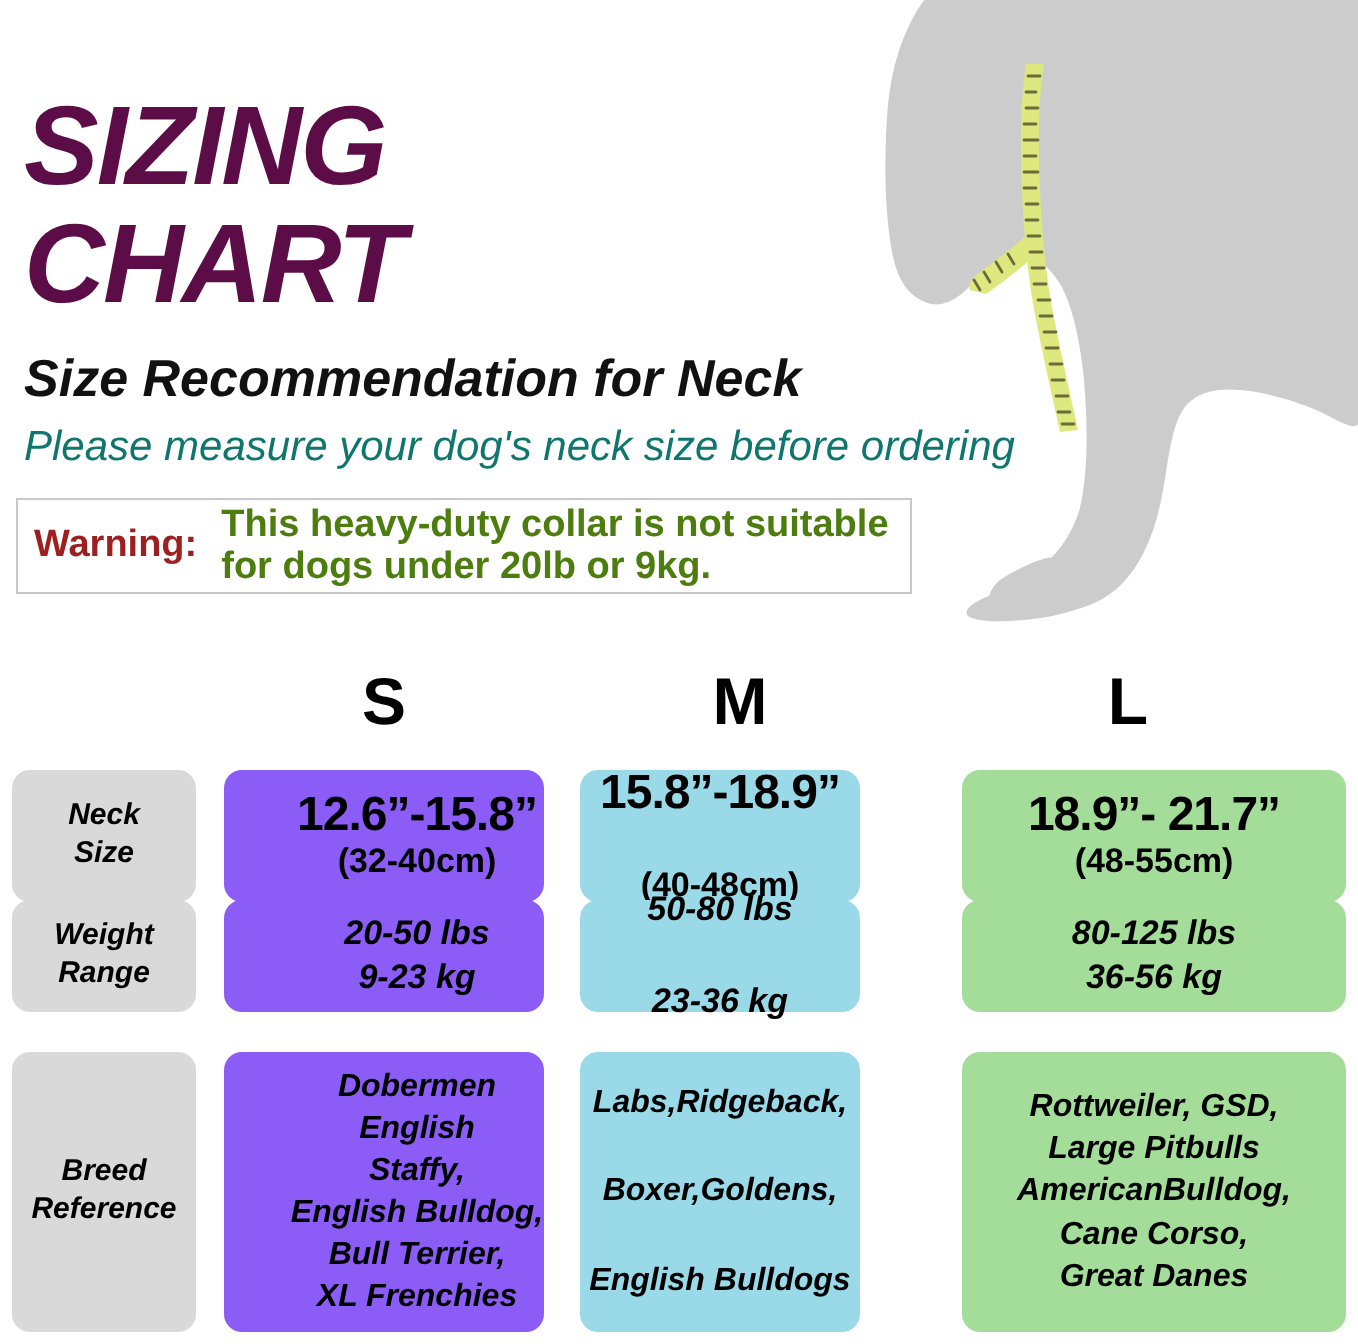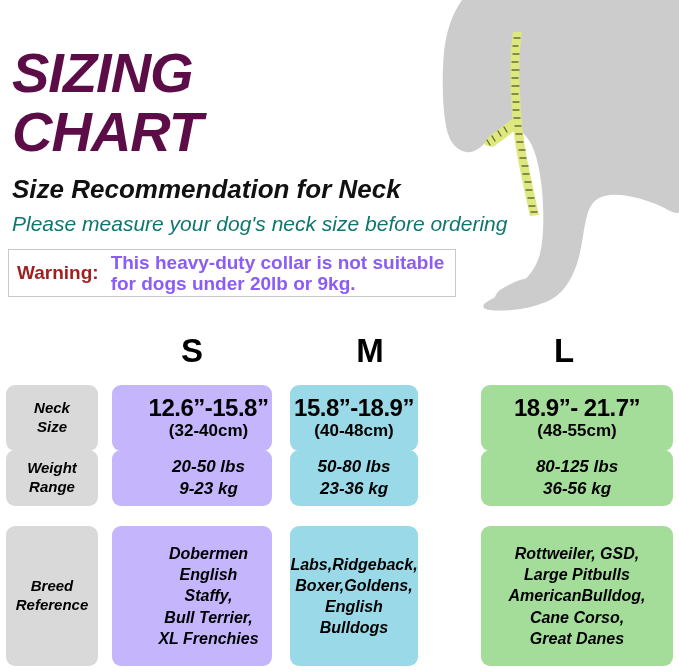--- a/index.html
+++ b/index.html
@@ -83,21 +83,21 @@
   #warning-label {
     font-weight: bold;
     font-size: 19px;
     color: #9e1f1f;
     white-space: nowrap;
     margin-right: 12px;
   }
   #warning-text {
     font-weight: bold;
     font-size: 19px;
-    color: #8b5cf6;
+    color: #4d7c0f;
     line-height: 1.12;
   }
 
   
   .size-letter {
     position: absolute;
     top: 332px;
     font-weight: bold;
     font-size: 33px;
     color: #000000;
@@ -119,21 +119,21 @@
     text-align: center;
     color: #000000;
   }
   .cell.label {
     background: #d9d9d9;
     font-style: italic;
     font-weight: bold;
     font-size: 15px;
     line-height: 1.25;
   }
-  .cell.pink  { background: #c4b5fd; padding-left: 33px; }
+  .cell.pink  { background: #8b5cf6; padding-left: 33px; }
   .cell.blue  { background: #9ad9e8; }
   .cell.green { background: #a4dd99; }
 
   
   .row1 { top: 372px; height: 66px; margin-top: 13px; }
   .row1 .big {
     font-weight: bold;
     font-size: 24px;
     line-height: 1.1;
     letter-spacing: -0.5px;
@@ -158,21 +158,21 @@
   .row3 .bline {
     font-style: italic;
     font-weight: bold;
     font-size: 16px;
     line-height: 1.32;
   }
 
   
   .col-label { left: 6px;   width: 92px; }
   .col-s     { left: 112px; width: 160px; }
-  .col-m     { left: 290px; width: 128px; }
+  .col-m     { left: 290px; width: 140px; gap: 23px; }
   .col-l     { left: 481px; width: 192px; }
 </style>
 </head>
 <body>
 
 <div id="page">
 
   <svg id="dog-illustration" viewBox="0 0 279 330">
 
     <path fill="#cccccc" d="M 62,0
@@ -308,20 +308,21 @@
     <div class="wline">36-56 kg</div>
   </div>
 
   <div class="cell label row3 col-label">
     <div>Breed</div>
     <div>Reference</div>
   </div>
   <div class="cell pink row3 col-s">
     <div class="bline">Dobermen English</div>
     <div class="bline">Staffy,</div>
+    <div class="bline">English Bulldog,</div>
     <div class="bline">Bull Terrier,</div>
     <div class="bline">XL Frenchies</div>
   </div>
   <div class="cell blue row3 col-m">
     <div class="bline">Labs,Ridgeback,</div>
     <div class="bline">Boxer,Goldens,</div>
     <div class="bline">English Bulldogs</div>
   </div>
   <div class="cell green row3 col-l">
     <div class="bline">Rottweiler, GSD,</div>

